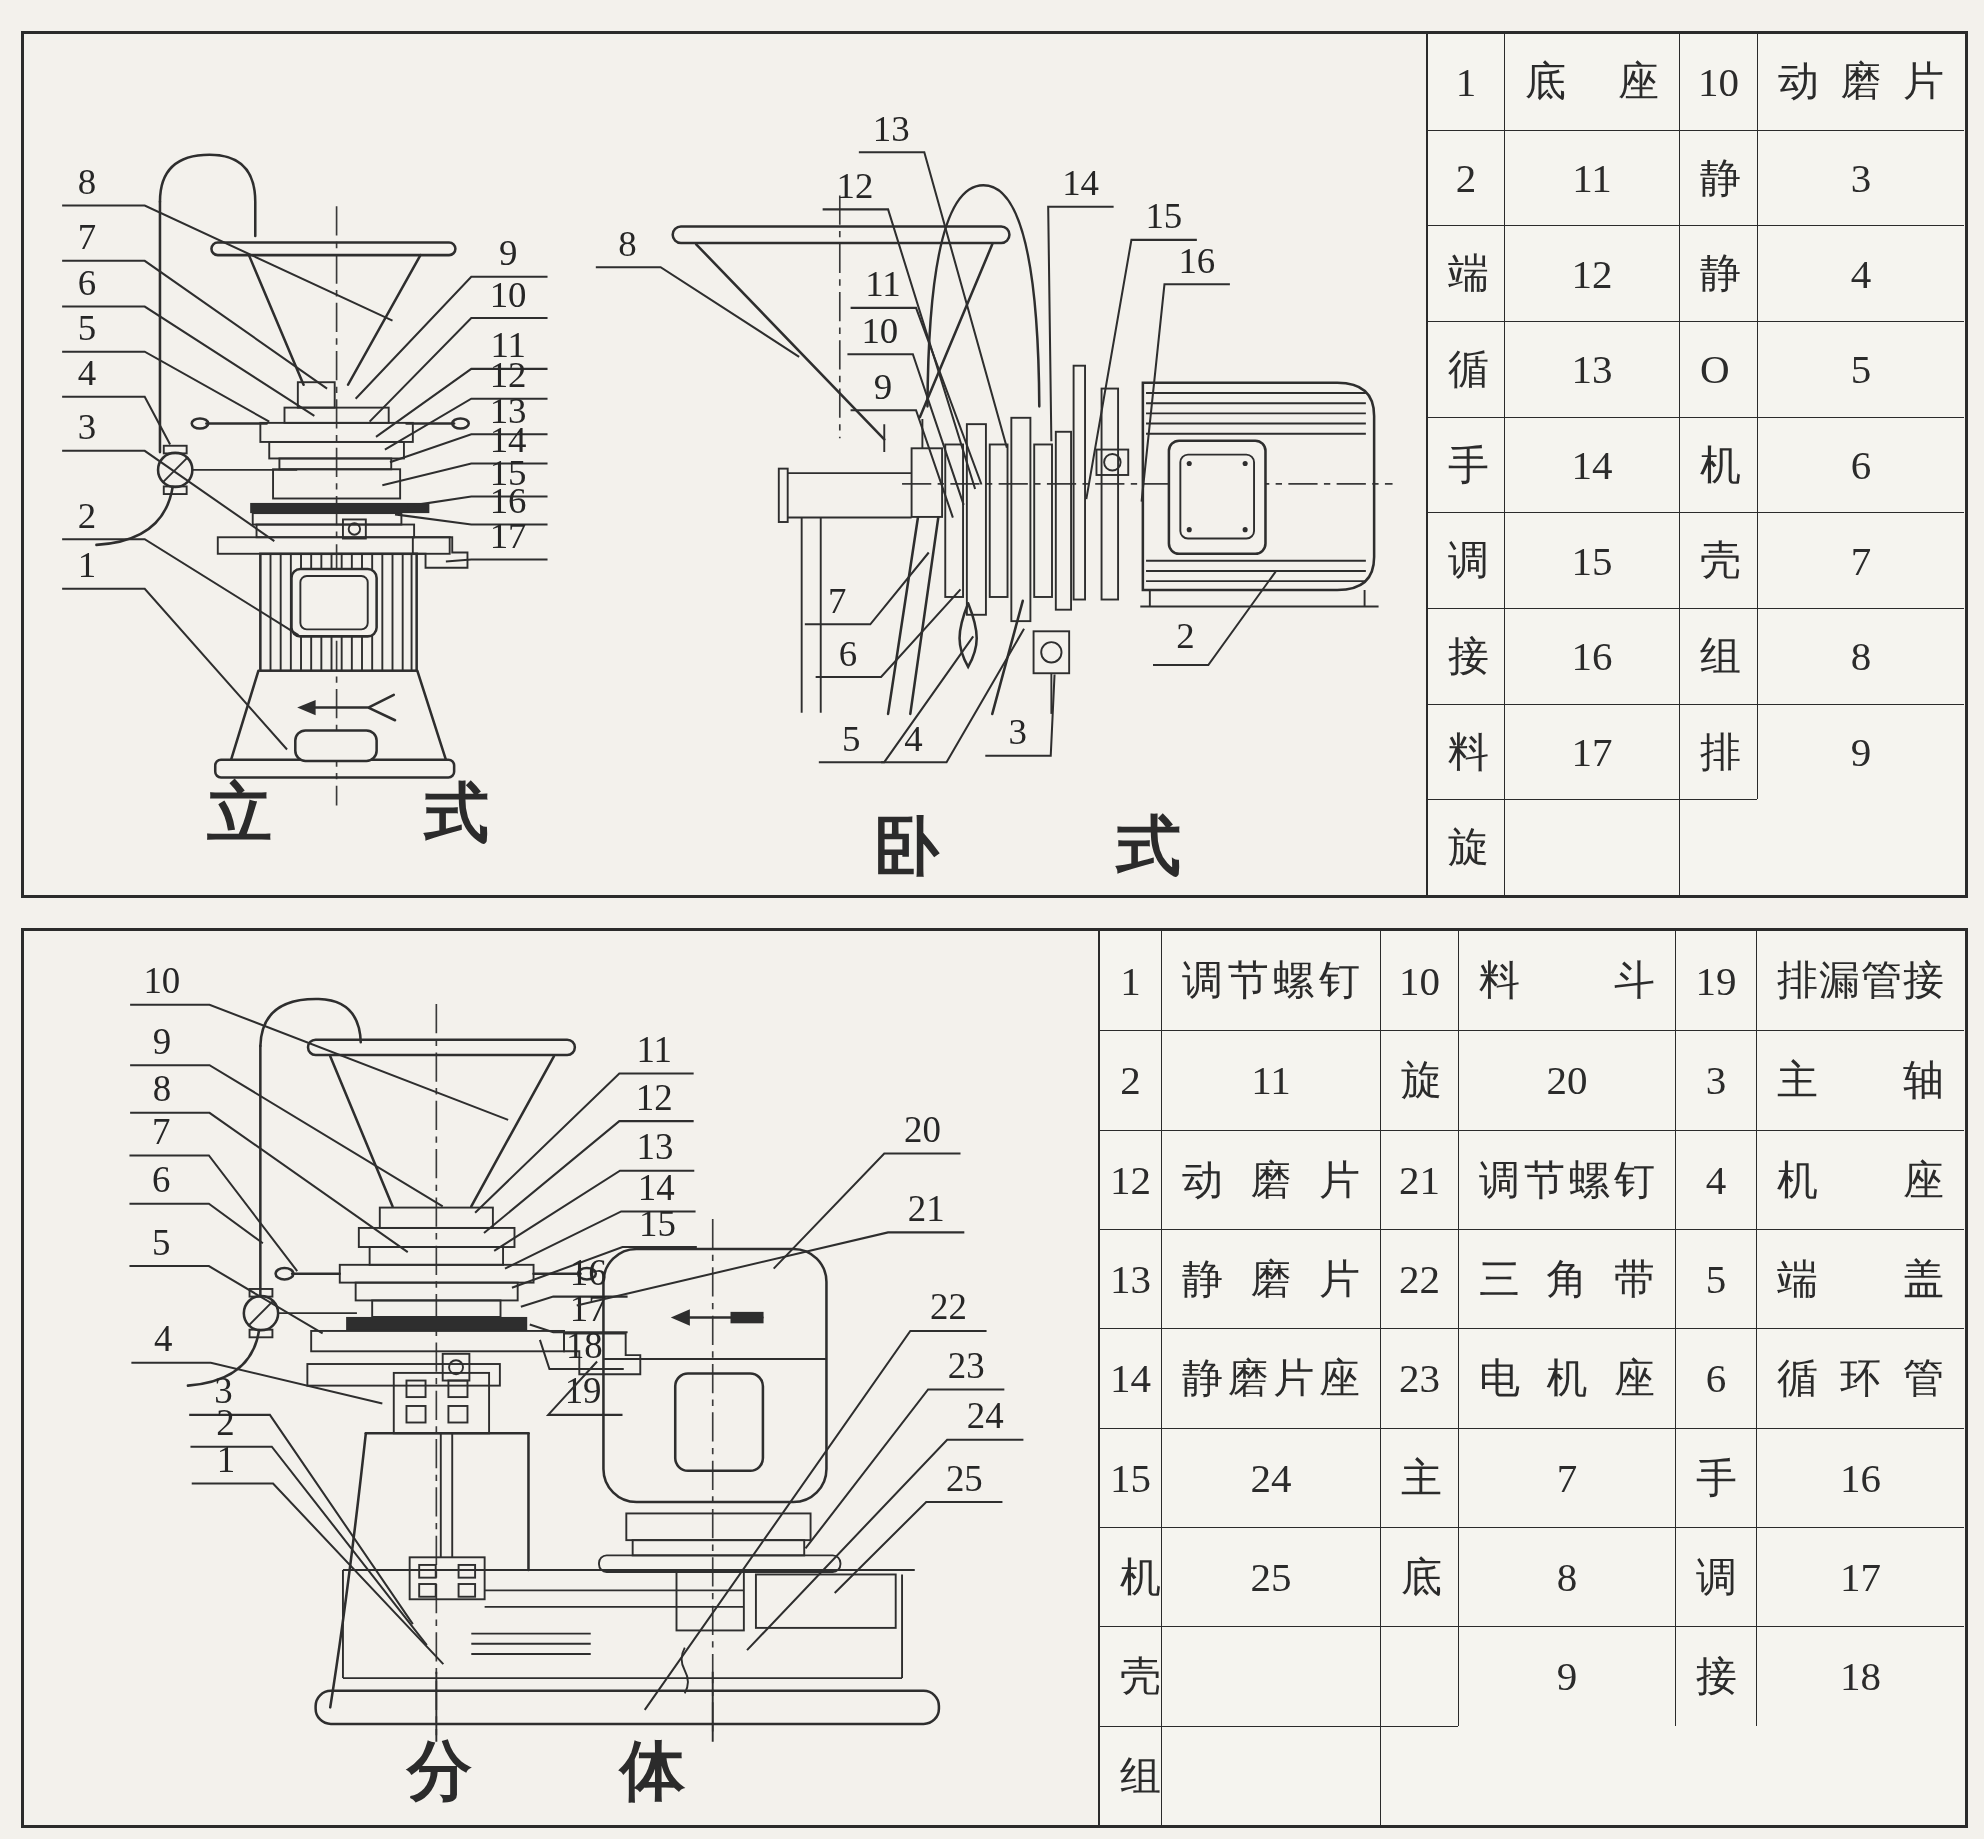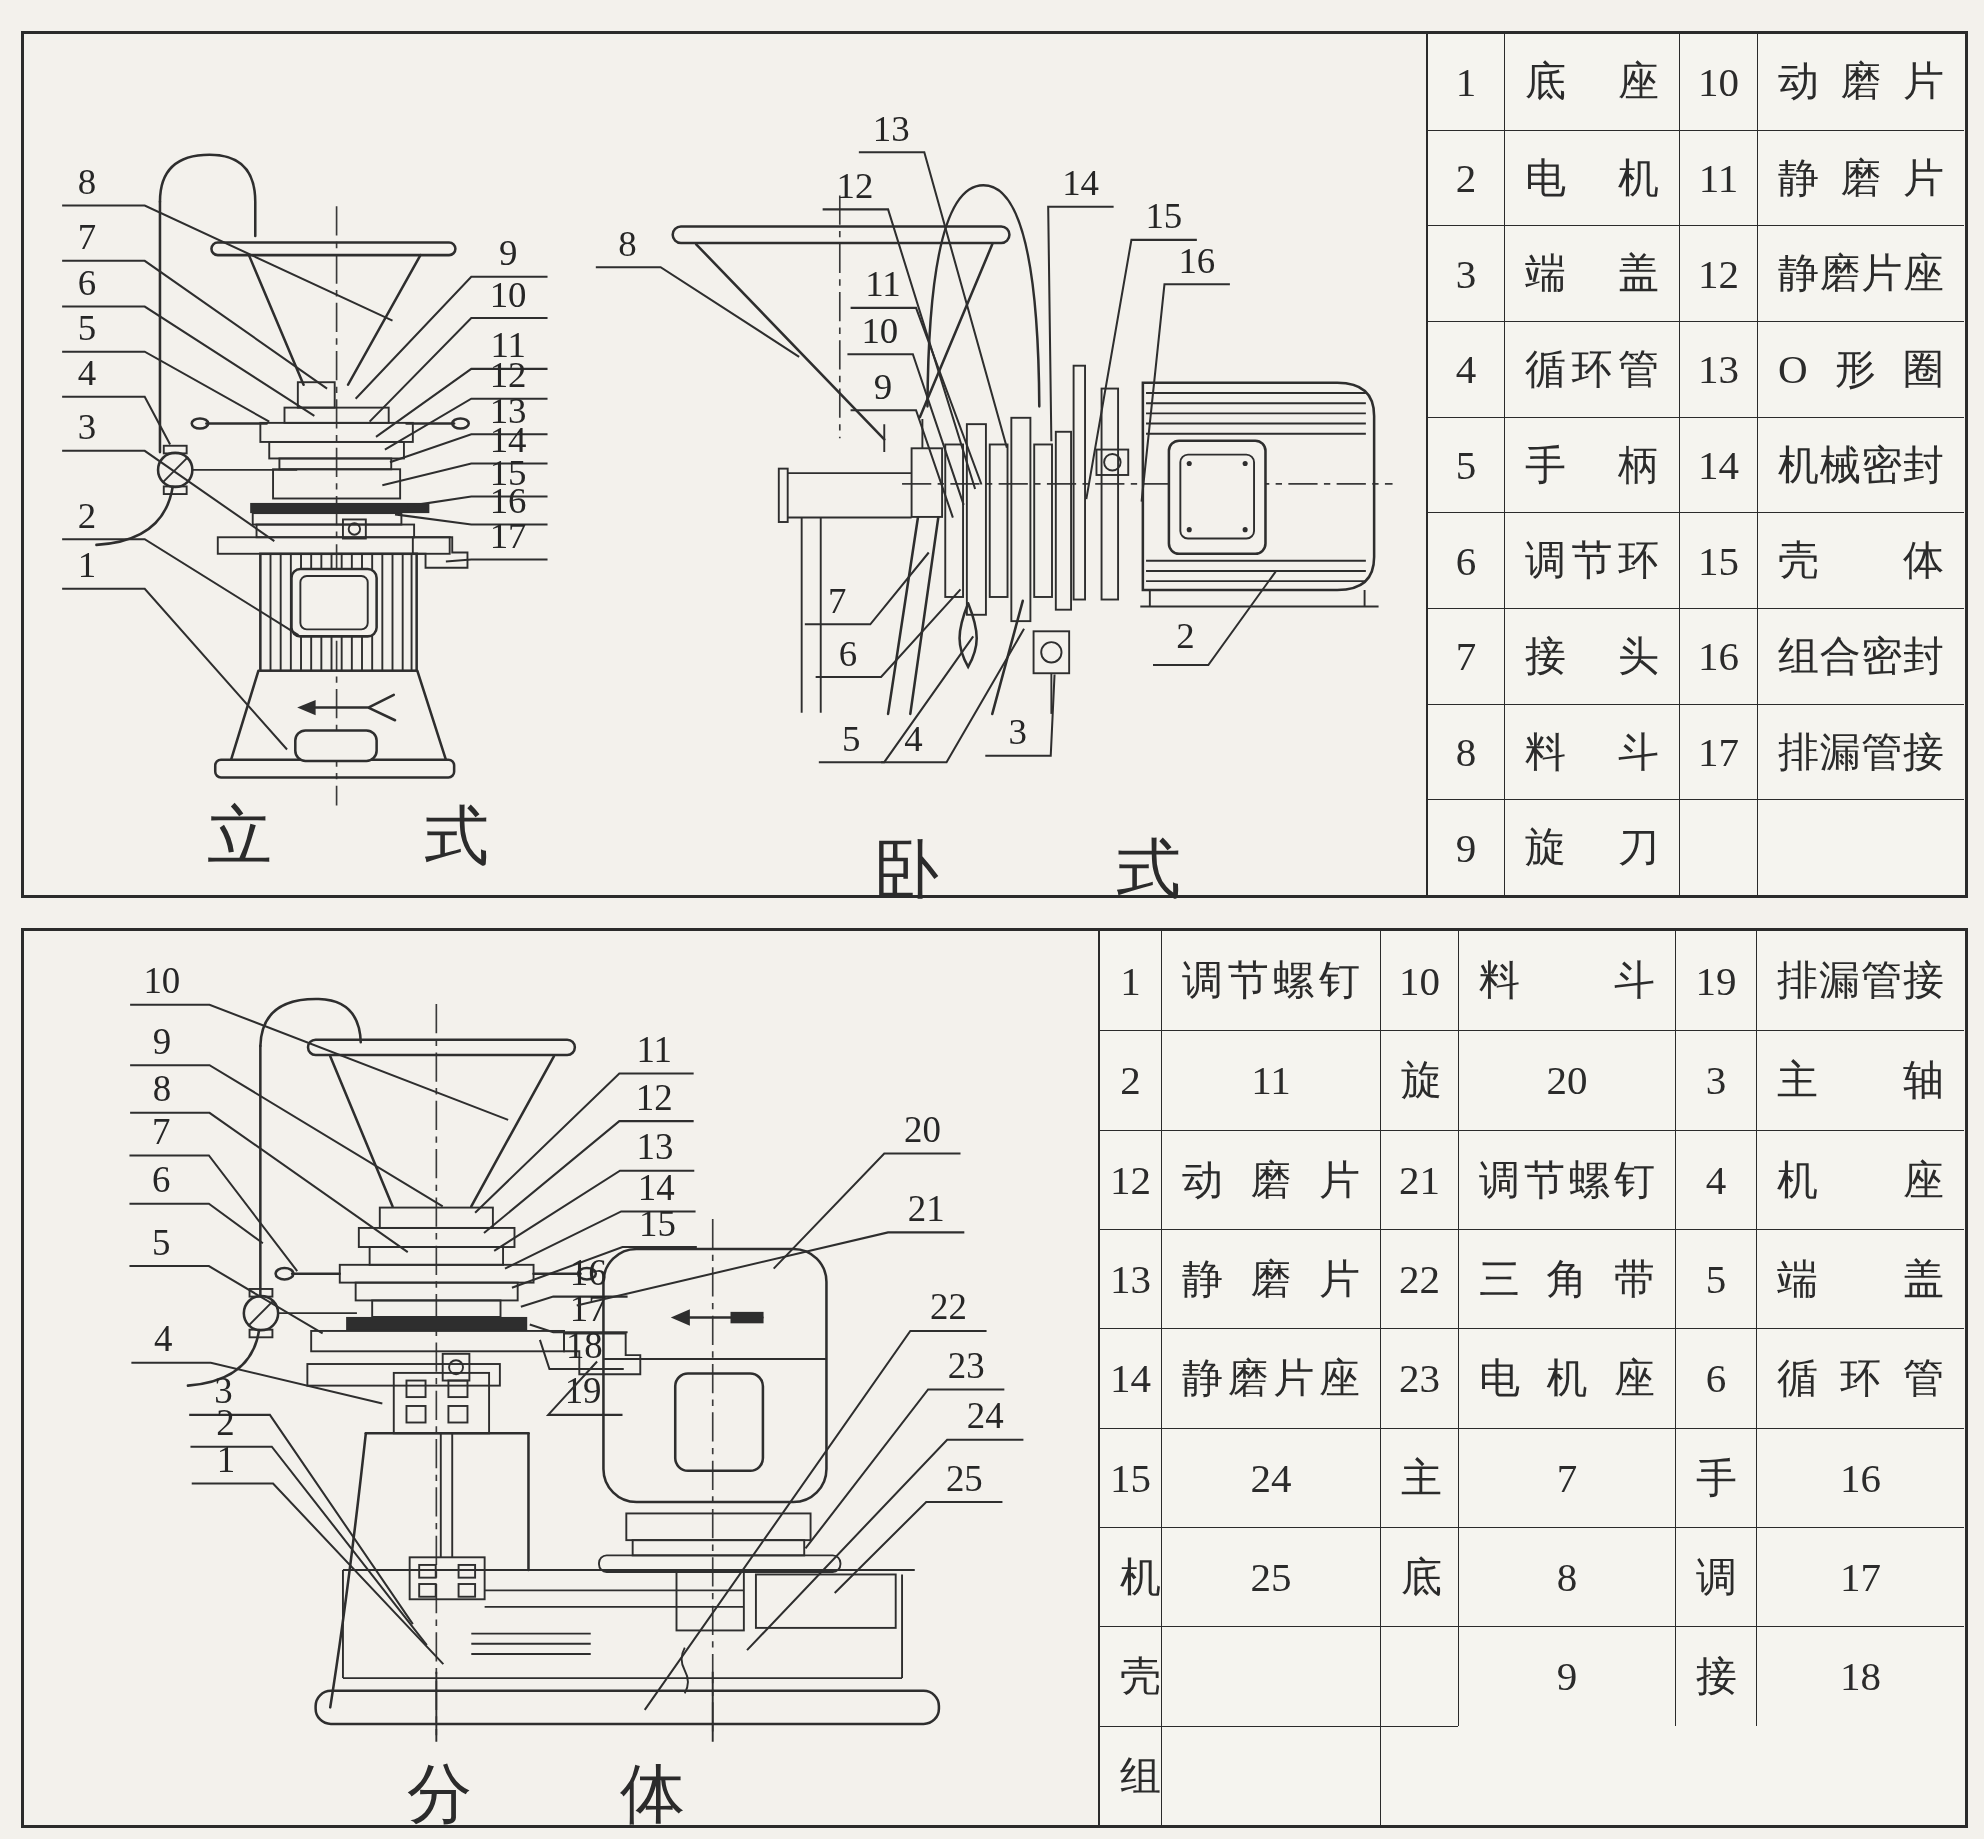--- a/index.html
+++ b/index.html
@@ -2,22 +2,22 @@
 <html style="font-size:10.2px"><head>
 <meta charset="utf-8">
 <style>
   html,body{margin:0;padding:0;background:#e8e6e1;}
   #page{position:relative;width:1985px;height:1839px;background:#f3f1ec;overflow:hidden;
         font-family:"Liberation Serif","DejaVu Serif",serif;color:#2b2b2b;}
   .panel{position:absolute;border:3.2px solid #2b2b2b;box-sizing:border-box;background:transparent;}
   #panel-top{left:21px;top:31px;width:1947px;height:867px;}
   #panel-bottom{left:21px;top:928px;width:1947px;height:900px;}
   .panel > svg{position:absolute;left:0;top:0;width:100%;height:100%;}
-  .fig-caption{position:absolute;font-size:65px;font-weight:400;letter-spacing:152px;
-               white-space:nowrap;line-height:1;color:#2b2b2b;margin-top:23px;}
+  .fig-caption{position:absolute;font-size:65px;font-weight:700;letter-spacing:152px;
+               white-space:nowrap;line-height:1;color:#2b2b2b;}
   .ptable{position:absolute;top:0;height:100%;display:grid;box-sizing:border-box;
           border-left:2.5px solid #2b2b2b;background:#f5f4ef;}
   .ptable > div{box-sizing:border-box;border-left:1.9px solid #2b2b2b;border-top:1.9px solid #2b2b2b;
                 overflow:hidden;font-size:41px;}
   .t4{grid-template-columns:76px 175px 78px 207px;grid-auto-rows:1fr;}
   .t6{grid-template-columns:61px 219px 78px 217px 81px 208px;grid-auto-rows:1fr;}
   .t4 > div:nth-child(4n+1){border-left:none;}
   .t4 > div:nth-child(-n+4){border-top:none;}
   .t6 > div:nth-child(6n+1){border-left:none;}
   .t6 > div:nth-child(-n+6){border-top:none;}
@@ -272,21 +272,20 @@
 
     <div class="fig-caption" style="left:183px;top:747px;">立式</div>
     <div class="fig-caption" style="left:850px;top:780px;letter-spacing:177px;">卧式</div>
 
     <div class="ptable t4" style="left:1402px;width:539px;">
       <div class="num">1</div>
         <div class="lbl">底座</div>
         <div class="num">10</div>
         <div class="lbl">动磨片</div>
       <div class="num">2</div>
-        <div class="lbl">电机</div>
         <div class="num">11</div>
         <div class="lbl">静磨片</div>
       <div class="num">3</div>
         <div class="lbl">端盖</div>
         <div class="num">12</div>
         <div class="lbl">静磨片座</div>
       <div class="num">4</div>
         <div class="lbl">循环管</div>
         <div class="num">13</div>
         <div class="lbl">O形圈</div>

